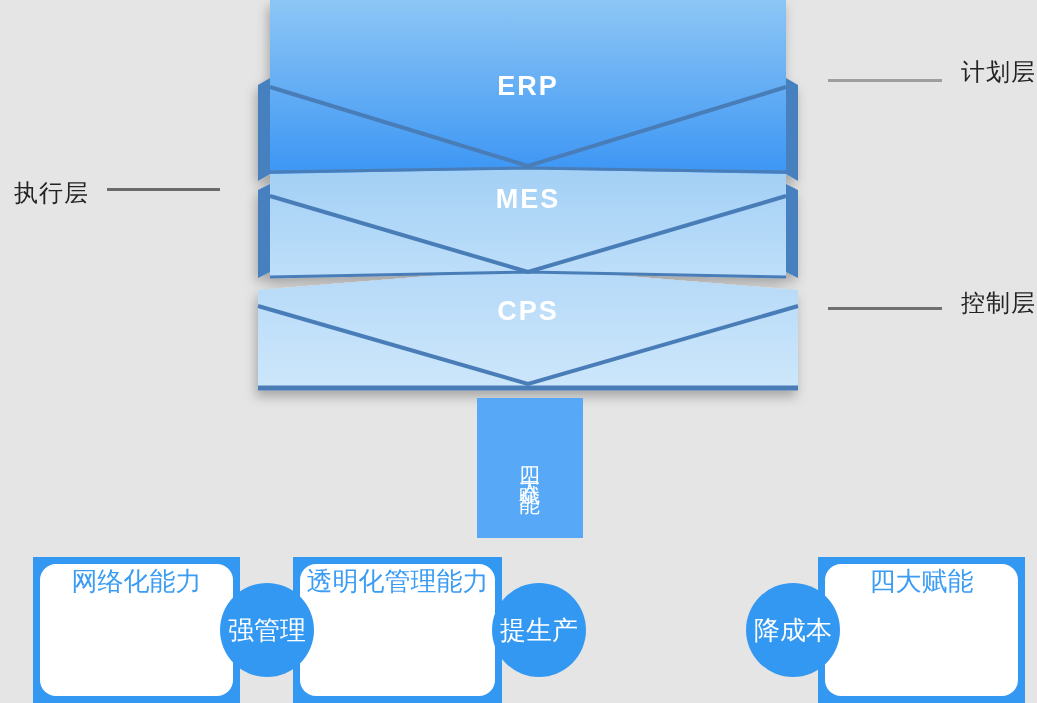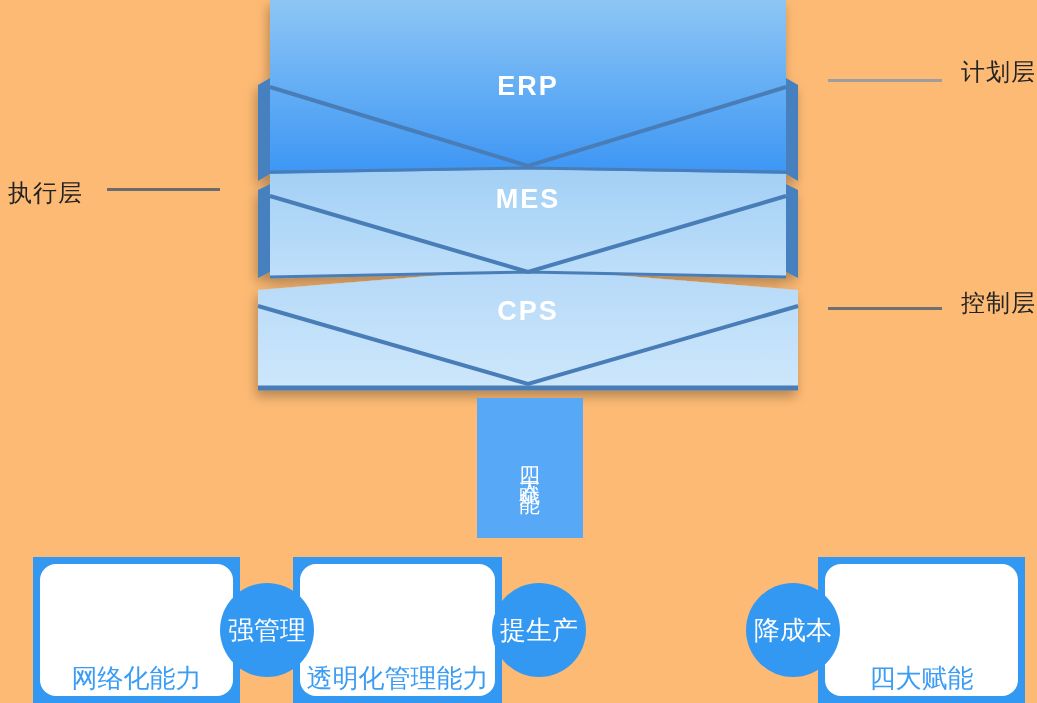--- a/index.html
+++ b/index.html
@@ -1,46 +1,46 @@
 <!DOCTYPE html>
 <html><head>
 <meta charset="utf-8">
 <style>
   html,body{margin:0;padding:0;}
   body{width:1037px;height:703px;overflow:hidden;font-family:"Liberation Sans",sans-serif;}
-  .canvas{position:relative;width:1037px;height:703px;background:#fdba74;overflow:hidden;}
+  .canvas{position:relative;width:1037px;height:703px;background:#e5e5e5;overflow:hidden;}
 
   
   .stack-svg{position:absolute;left:0;top:0;}
   .layer-text{font-family:"Liberation Sans",sans-serif;font-size:27px;font-weight:bold;fill:#ffffff;letter-spacing:2px;text-anchor:middle;}
 
   
   .layer-label{position:absolute;font-size:24px;color:#232323;white-space:nowrap;letter-spacing:1px;}
   .label-planning{left:961px;top:56px;}
-  .label-execution{left:8px;top:177px;}
+  .label-execution{left:14px;top:177px;}
   .label-control{left:961px;top:287px;}
   .leader-line{position:absolute;height:3px;}
   .line-planning{left:828px;top:79px;width:114px;background:#9e9e9e;}
   .line-execution{left:107px;top:188px;width:113px;background:#6b6b6b;}
   .line-control{left:828px;top:307px;width:114px;background:#707070;}
 
   
   .hub{position:absolute;left:477px;top:398px;width:106px;height:140px;background:#57a9f7;
        display:flex;align-items:center;justify-content:center;}
   .hub-text{writing-mode:vertical-rl;text-orientation:upright;color:#ffffff;font-size:21px;
             letter-spacing:9px;line-height:1;}
 
   
   .card{position:absolute;top:557px;height:146px;background:#3398f2;}
   .card-1{left:33px;width:207px;}
   .card-2{left:293px;width:209px;}
   .card-3{left:560px;width:208px;}
   .card-4{left:818px;width:207px;}
   .card-inner{position:absolute;left:7px;right:7px;top:7px;bottom:7px;background:#ffffff;
-              border-radius:16px;display:flex;align-items:flex-end;justify-content:center;}
+              border-radius:16px;display:flex;align-items:flex-start;justify-content:center;}
   .card-text{color:#3b9cf4;font-size:26px;white-space:nowrap;}
   .connector{position:absolute;top:583px;width:94px;height:94px;border-radius:50%;background:#3398f2;
              display:flex;align-items:center;justify-content:center;z-index:5;}
   .conn-1{left:220px;}
   .conn-2{left:492px;}
   .conn-3{left:746px;text-align:center;}
   .connector-text{color:#ffffff;font-size:26px;white-space:nowrap;}
 </style>
 </head>
 <body>

